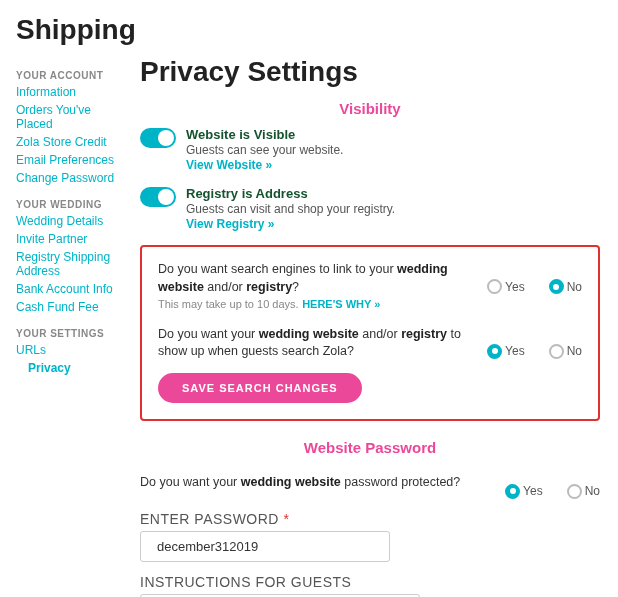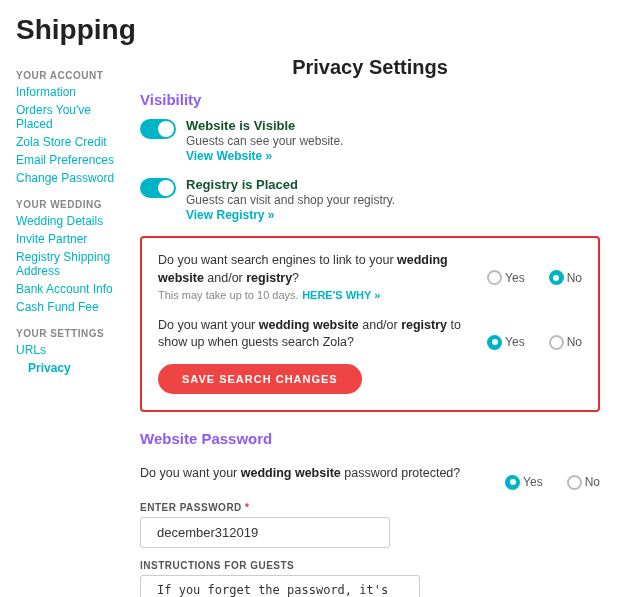--- a/index.html
+++ b/index.html
@@ -44,31 +44,31 @@
       margin-bottom: 4px;
       cursor: pointer;
     }
     .sidebar-link.active { color: #00b4c8; font-weight: bold; padding-left: 12px; }
     
     .main {
       flex: 1;
       padding: 0 18px 0 10px;
     }
     .section-title {
-      font-size: 20px;
+      font-size: 28px;
       font-weight: bold;
       color: #222;
       margin-bottom: 12px;
-      text-align: center;
     }
     .subsection-title {
       font-size: 15px;
       font-weight: bold;
-      color: #8b5cf6;
+      color: #ec4899;
       margin-bottom: 10px;
+      text-align: center;
     }
     
     .toggle-row {
       display: flex;
       align-items: flex-start;
       margin-bottom: 14px;
     }
     .toggle-switch {
       position: relative;
       width: 36px;
@@ -160,21 +160,21 @@
       background: #00b4c8;
     }
     .radio-circle.selected::after {
       content: '';
       width: 6px; height: 6px;
       background: #fff;
       border-radius: 50%;
     }
     
     .btn-teal {
-      background: #ef4444;
+      background: #ec4899;
       color: #fff;
       border: none;
       border-radius: 30px;
       padding: 9px 24px;
       font-size: 11px;
       font-weight: bold;
       letter-spacing: 1px;
       text-transform: uppercase;
       cursor: pointer;
     }
@@ -185,22 +185,22 @@
       align-items: center;
       margin-bottom: 12px;
     }
     .password-row .question {
       flex: 1;
       font-size: 12.5px;
       color: #333;
     }
     .password-row .question strong { color: #222; }
     .field-label {
-      font-size: 10px;
-      font-weight: bold;
+      font-size: 14px;
+      font-weight: normal;
       text-transform: uppercase;
       letter-spacing: 0.5px;
       color: #555;
       margin-bottom: 4px;
     }
     .field-label .required { color: #e03030; }
     .text-input {
       width: 100%;
       border: 1px solid #ccc;
       border-radius: 3px;
@@ -259,21 +259,21 @@
         <a>View Website »</a>
       </div>
     </div>
 
     <div class="toggle-row">
       <label class="toggle-switch">
 
         <div class="toggle-slider"></div>
       </label>
       <div class="toggle-info">
-        <div><strong>Registry is Placed</strong></div>
+        <div><strong>Registry is Address</strong></div>
         <p>Guests can visit and shop your registry.</p>
         <a>View Registry »</a>
       </div>
     </div>
 
     <div class="search-settings-box">
 
       
       <div class="radio-row">
         <div class="question">

